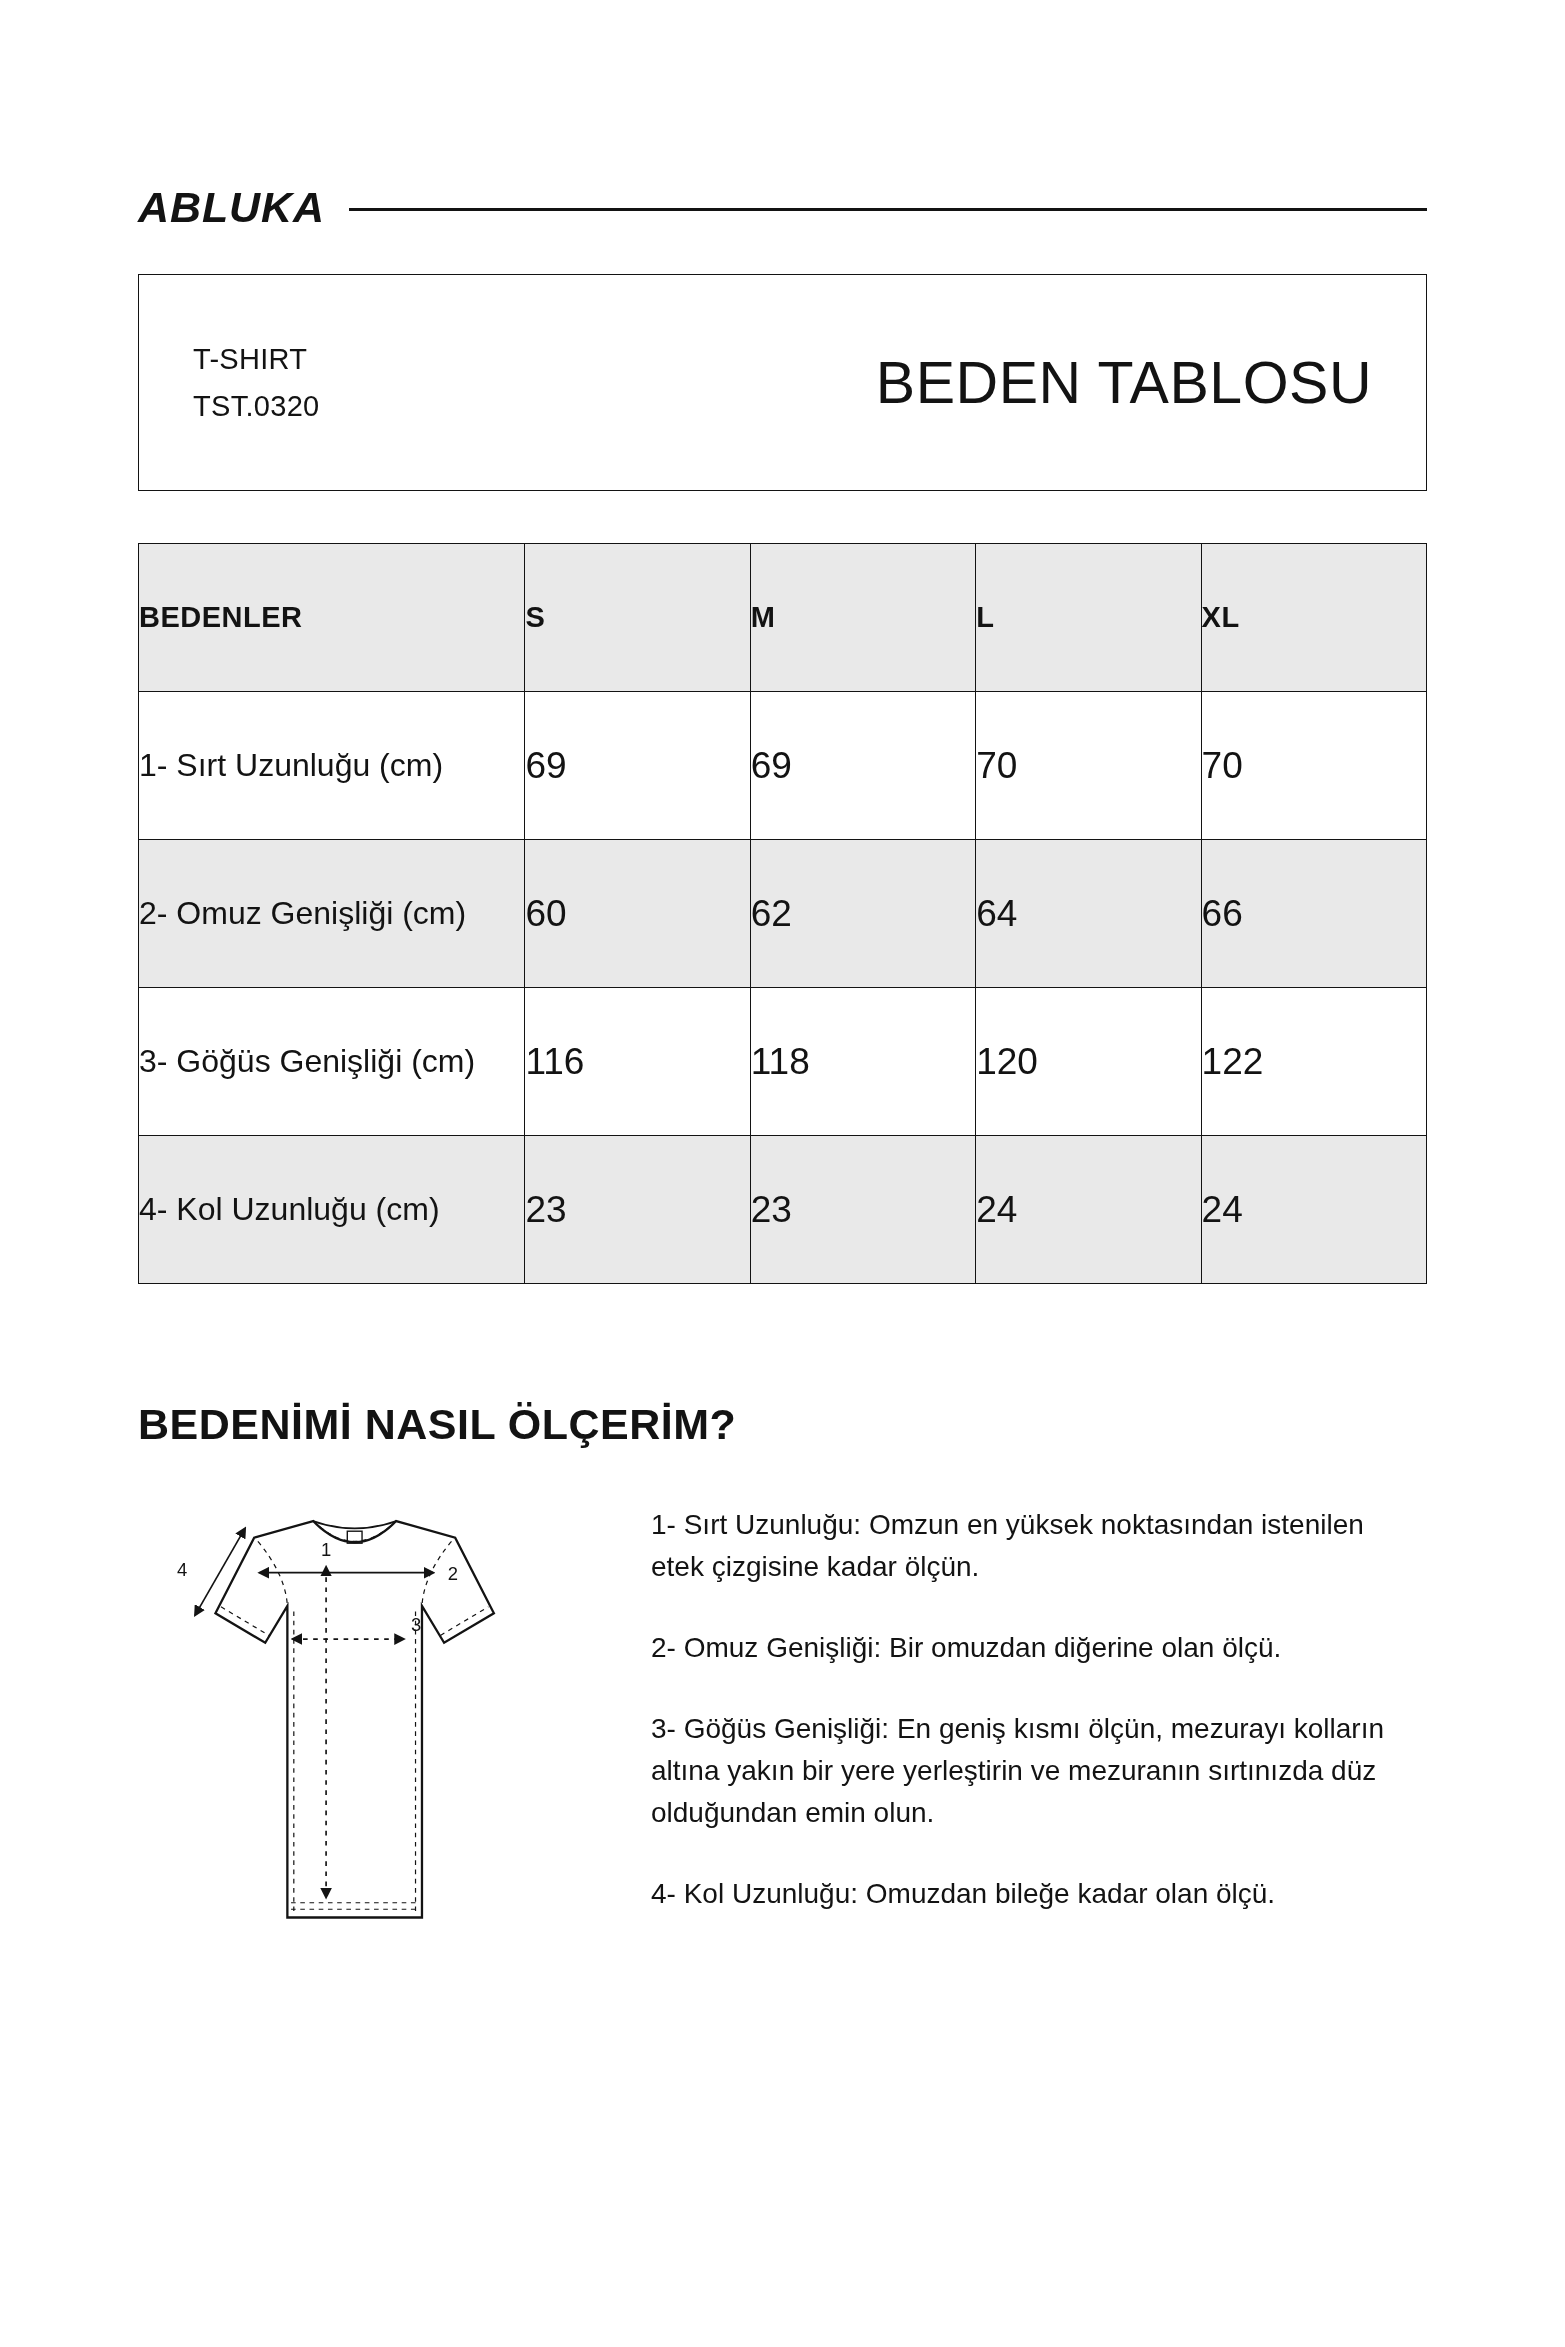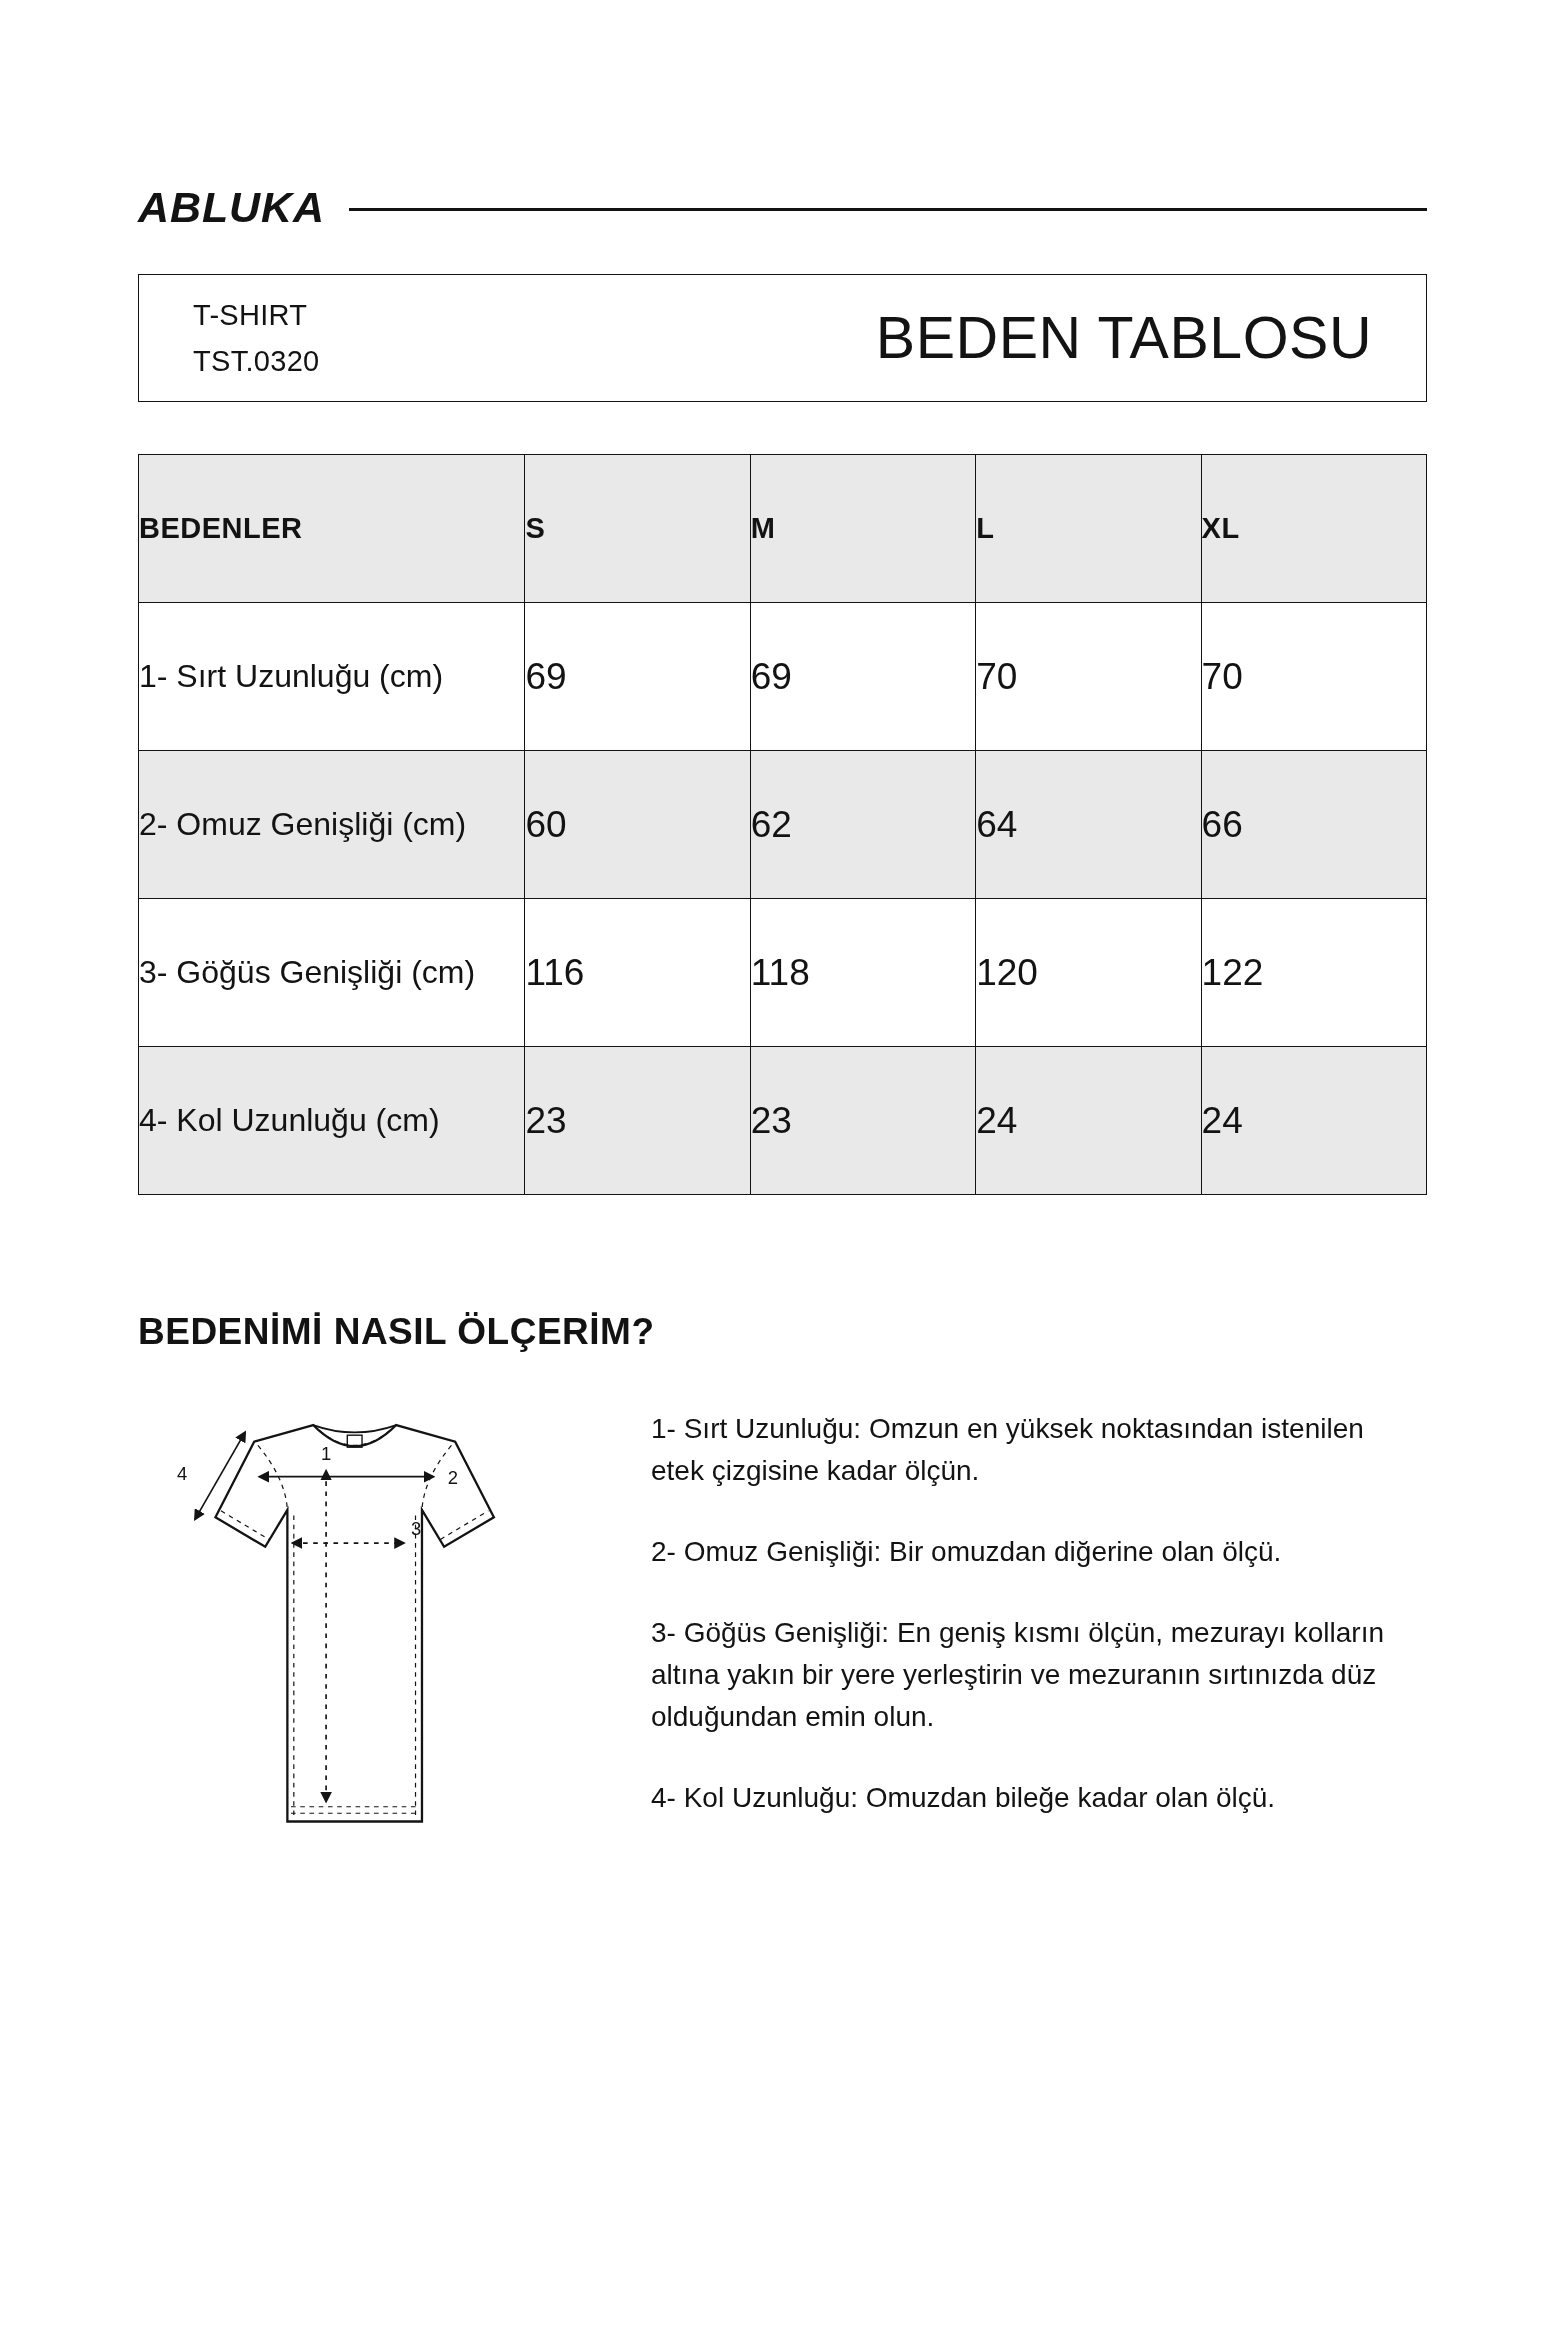--- a/index.html
+++ b/index.html
@@ -4,32 +4,32 @@
 <style>
   * { margin:0; padding:0; box-sizing:border-box; }
   html, body { background:#ffffff; }
   body { width:1565px; min-height:2348px; font-family:"Liberation Sans", sans-serif; color:#131313; }
   .page { width:1565px; height:2348px; padding:162px 138px 0 138px; background:#ffffff; overflow:hidden;margin-top:21px; }
 
   .brand-row { display:flex; align-items:center; gap:24px; }
   .brand-logo { font-size:43px; font-weight:bold; font-style:italic; letter-spacing:0.9px; white-space:nowrap; }
   .brand-rule { flex:1; height:2.8px; background:#131313; margin-top:3.7px; }
 
-  .header-box { margin-top:42px; height:128px; border:1.8px solid #131313; display:flex; align-items:center; justify-content:space-between; padding:0 54px; }
+  .header-box { margin-top:42px; height:217px; border:1.8px solid #131313; display:flex; align-items:center; justify-content:space-between; padding:0 54px; }
   .product-meta { font-size:29px; line-height:1.6; letter-spacing:0.3px; }
   .page-title { font-size:59px; font-weight:normal; letter-spacing:0.5px; }
 
   table.size-table { width:100%; margin-top:52px; border-collapse:collapse; table-layout:fixed; }
   .size-table th, .size-table td { border:1.8px solid #131313; height:148px; text-align:left; vertical-align:middle; }
   .size-table th { font-size:29px; font-weight:bold; background:#e9e9e9; letter-spacing:0.5px; }
   .size-table td.row-label { font-size:32px; }
   .size-table td.val { font-size:37px; font-weight:normal; }
   .size-table tr.shaded td { background:#e9e9e9; }
 
-  .howto-heading { margin-top:116px; font-size:37px; font-weight:bold; letter-spacing:0.5px; }
+  .howto-heading { margin-top:116px; font-size:43px; font-weight:bold; letter-spacing:0.5px; }
   .howto-body { margin-top:33px; display:flex; align-items:flex-start; }
   .diagram-wrap { flex:0 0 480px; }
   .instructions { flex:1; padding-left:33px; padding-top:22px; }
   .instructions p { font-size:28px; line-height:1.5; margin-bottom:39px; max-width:771px; }
 
   svg text { font-family:"Liberation Sans", sans-serif; fill:#131313; }
 </style>
 </head>
 <body>
 

